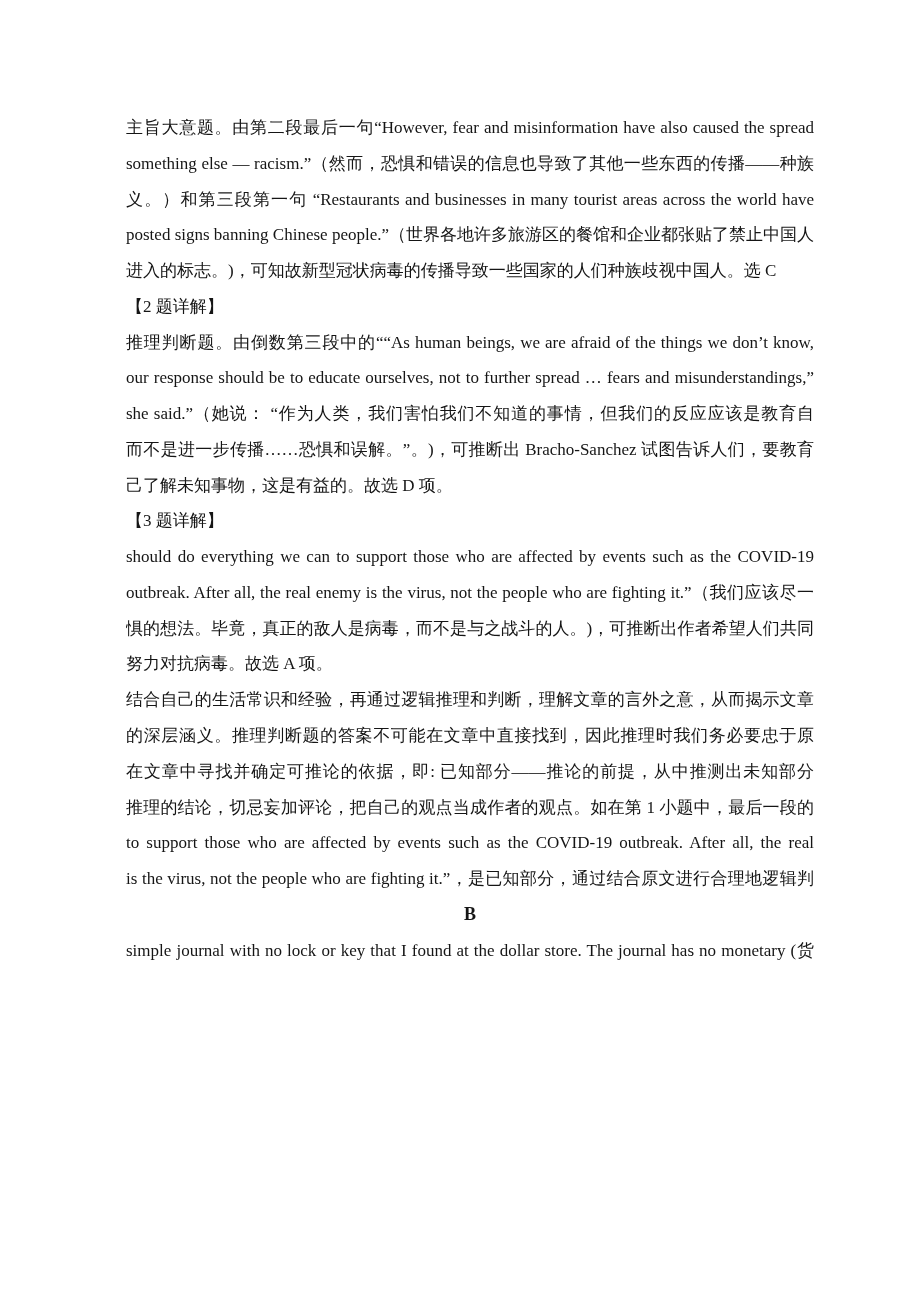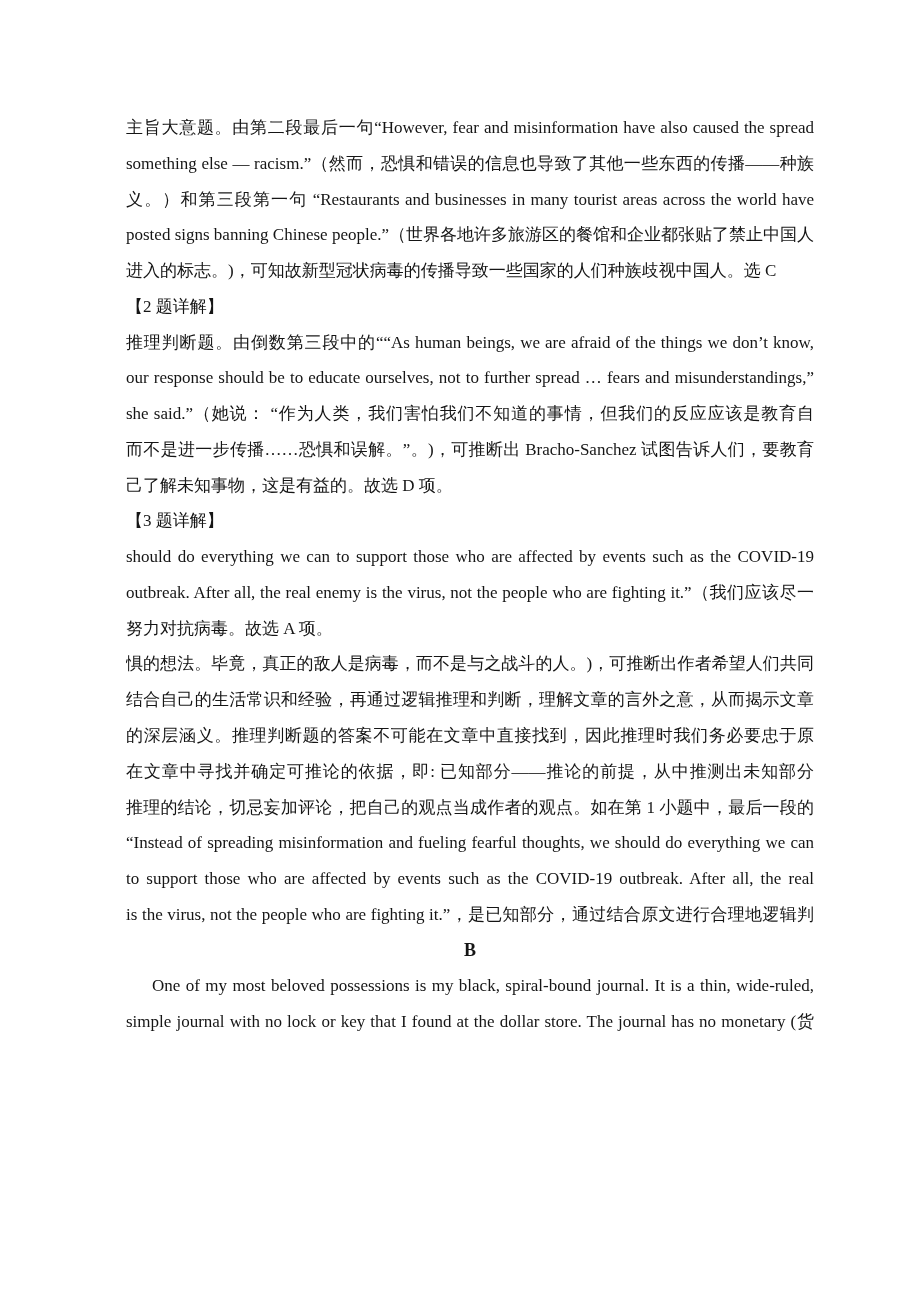--- a/index.html
+++ b/index.html
@@ -65,26 +65,24 @@
       <div class="line plain">进入的标志。)，可知故新型冠状病毒的传播导致一些国家的人们种族歧视中国人。选 C 项。</div>
       <div class="line plain">【2 题详解】</div>
       <div class="line justify">推理判断题。由倒数第三段中的““As human beings, we are afraid of the things we don’t know, but</div>
       <div class="line justify">our response should be to educate ourselves, not to further spread … fears and misunderstandings,”</div>
       <div class="line justify">she said.”（她说： “作为人类，我们害怕我们不知道的事情，但我们的反应应该是教育自己，</div>
       <div class="line justify">而不是进一步传播……恐惧和误解。”。)，可推断出 Bracho-Sanchez 试图告诉人们，要教育自</div>
       <div class="line plain">己了解未知事物，这是有益的。故选 D 项。</div>
       <div class="line plain">【3 题详解】</div>
       <div class="line justify">should do everything we can to support those who are affected by events such as the COVID-19</div>
       <div class="line justify">outbreak. After all, the real enemy is the virus, not the people who are fighting it.”（我们应该尽一切</div>
+      <div class="line justify">惧的想法。毕竟，真正的敌人是病毒，而不是与之战斗的人。)，可推断出作者希望人们共同</div>
       <div class="line plain">努力对抗病毒。故选 A 项。</div>
-      <div class="line justify">惧的想法。毕竟，真正的敌人是病毒，而不是与之战斗的人。)，可推断出作者希望人们共同</div>
       <div class="line justify">结合自己的生活常识和经验，再通过逻辑推理和判断，理解文章的言外之意，从而揭示文章</div>
       <div class="line justify">的深层涵义。推理判断题的答案不可能在文章中直接找到，因此推理时我们务必要忠于原文，</div>
       <div class="line justify">在文章中寻找并确定可推论的依据，即: 已知部分——推论的前提，从中推测出未知部分——</div>
       <div class="line justify">推理的结论，切忌妄加评论，把自己的观点当成作者的观点。如在第 1 小题中，最后一段的</div>
-      <div class="line justify">“Instead of spreading misinformation and fueling fearful thoughts, we should do everything we can</div>
       <div class="line justify">to support those who are affected by events such as the COVID-19 outbreak. After all, the real enemy</div>
       <div class="line justify">is the virus, not the people who are fighting it.”，是已知部分，通过结合原文进行合理地逻辑判断，</div>
       <div class="line center-bold">B</div>
-      <div class="line justify indent">One of my most beloved possessions is my black, spiral-bound journal. It is a thin, wide-ruled,</div>
       <div class="line justify">simple journal with no lock or key that I found at the dollar store. The journal has no monetary (货币</div>
     </div>
 </div>
 
 </body></html>

